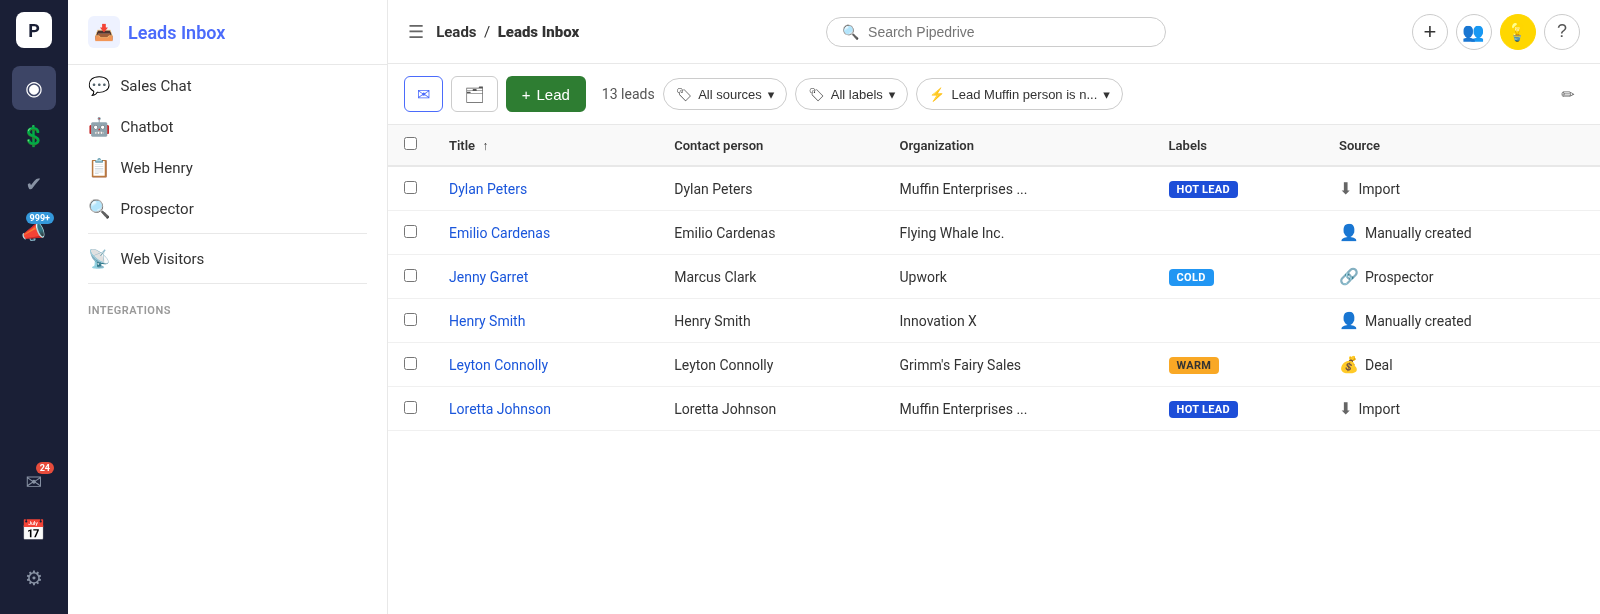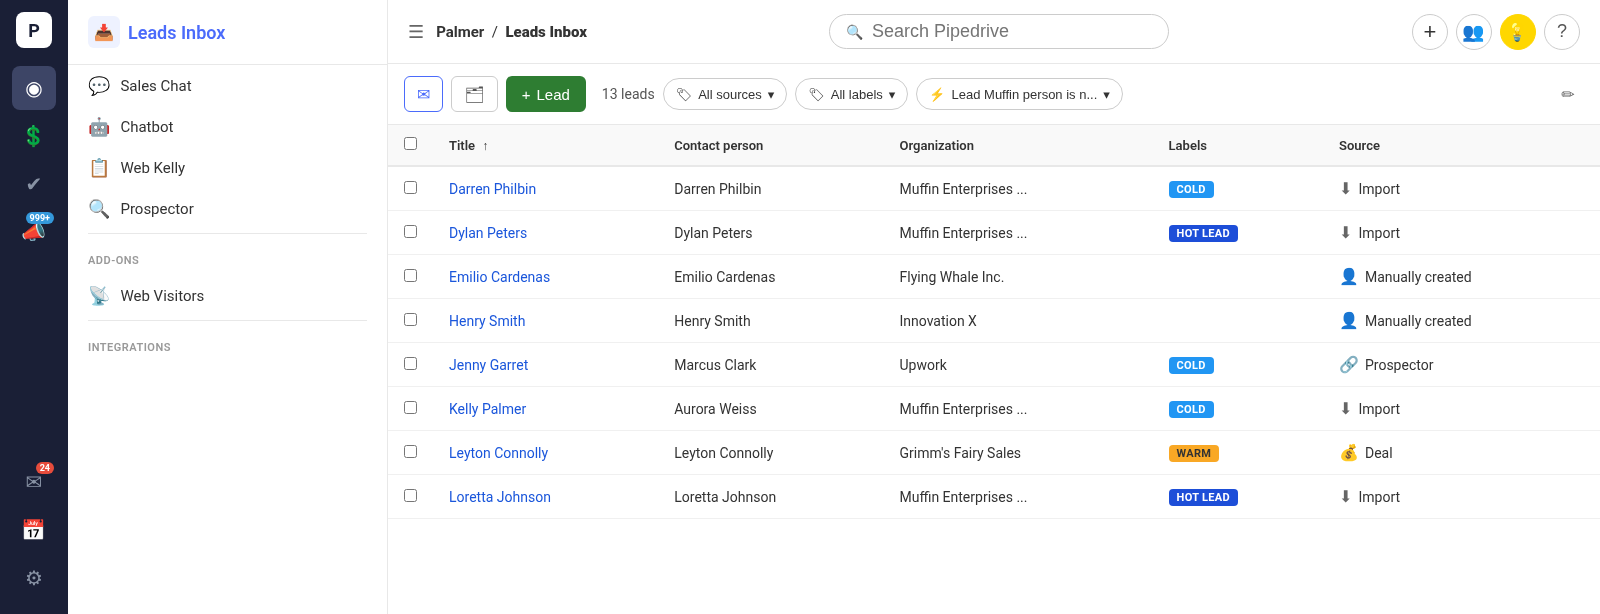--- a/index.html
+++ b/index.html
@@ -135,21 +135,21 @@
       border: 1px solid #ccc;
       border-radius: 20px;
       padding: 6px 16px;
       gap: 8px;
       width: 340px;
       background: white;
     }
     .search-box input {
       border: none;
       outline: none;
-      font-size: 18px;
+      font-size: 14px;
       color: #6d28d9;
       background: transparent;
       width: 100%;
     }
     .topbar-actions {
       display: flex;
       align-items: center;
       gap: 8px;
     }
     .topbar-btn {
@@ -340,47 +340,46 @@
   <div class="sidebar-item">
     <span class="sidebar-item-icon">💬</span>
     <span>Sales Chat</span>
   </div>
   <div class="sidebar-item">
     <span class="sidebar-item-icon">🤖</span>
     <span>Chatbot</span>
   </div>
   <div class="sidebar-item">
     <span class="sidebar-item-icon">📋</span>
-    <span>Web Kelly</span>
+    <span>Web Henry</span>
   </div>
   <div class="sidebar-item">
     <span class="sidebar-item-icon">🔍</span>
     <span>Prospector</span>
   </div>
 
   <div class="sidebar-divider"></div>
 
-  <div class="sidebar-section-label">ADD-ONS</div>
 
   <div class="sidebar-item">
     <span class="sidebar-item-icon">📡</span>
     <span>Web Visitors</span>
   </div>
 
   <div class="sidebar-divider"></div>
 
   <div class="sidebar-section-label">INTEGRATIONS</div>
 </aside>
 
 <div class="main-area">
 
   <header class="topbar">
     <span class="topbar-menu-icon">☰</span>
     <span class="topbar-breadcrumb">
-      <span>Palmer</span>
+      <span>Leads</span>
       &nbsp;/&nbsp;
       <span><strong>Leads Inbox</strong></span>
     </span>
 
     <div class="topbar-search">
       <div class="search-box">
         <span>🔍</span>
         <input type="text" placeholder="Search Pipedrive" style="">
       </div>
     </div>
@@ -458,33 +457,20 @@
             </th>
             <th>
               <span>Labels</span>
             </th>
             <th>
               <span>Source</span>
             </th>
           </tr>
         </thead>
         <tbody id="table-body">
-        <tr>
-              <td class="checkbox-cell"><input type="checkbox" style=""></td>
-              <td style="color: rgb(26, 86, 219); cursor: pointer;">Darren Philbin</td>
-              <td>Darren Philbin</td>
-              <td>Muffin Enterprises ...</td>
-              <td><span class="label-badge label-cold">COLD</span></td>
-              <td>
-                <span class="source-cell">
-      <span class="source-icon">⬇</span>
-      <span>Import</span>
-    </span>
-              </td>
-            </tr>
             <tr>
               <td class="checkbox-cell"><input type="checkbox" style=""></td>
               <td style="color: rgb(26, 86, 219); cursor: pointer;">Dylan Peters</td>
               <td>Dylan Peters</td>
               <td>Muffin Enterprises ...</td>
               <td><span class="label-badge label-hot">HOT LEAD</span></td>
               <td>
                 <span class="source-cell">
       <span class="source-icon">⬇</span>
       <span>Import</span>
@@ -499,54 +485,41 @@
               <td></td>
               <td>
                 <span class="source-cell">
       <span class="source-icon">👤</span>
       <span>Manually created</span>
     </span>
               </td>
             </tr>
             <tr>
               <td class="checkbox-cell"><input type="checkbox" style=""></td>
+              <td style="color: rgb(26, 86, 219); cursor: pointer;">Jenny Garret</td>
+              <td>Marcus Clark</td>
+              <td>Upwork</td>
+              <td><span class="label-badge label-cold">COLD</span></td>
+              <td>
+                <span class="source-cell">
+      <span class="source-icon">🔗</span>
+      <span>Prospector</span>
+    </span>
+              </td>
+            </tr>
+            <tr>
+              <td class="checkbox-cell"><input type="checkbox" style=""></td>
               <td style="color: rgb(26, 86, 219); cursor: pointer;">Henry Smith</td>
               <td>Henry Smith</td>
               <td>Innovation X</td>
               <td></td>
               <td>
                 <span class="source-cell">
       <span class="source-icon">👤</span>
       <span>Manually created</span>
-    </span>
-              </td>
-            </tr>
-            <tr>
-              <td class="checkbox-cell"><input type="checkbox" style=""></td>
-              <td style="color: rgb(26, 86, 219); cursor: pointer;">Jenny Garret</td>
-              <td>Marcus Clark</td>
-              <td>Upwork</td>
-              <td><span class="label-badge label-cold">COLD</span></td>
-              <td>
-                <span class="source-cell">
-      <span class="source-icon">🔗</span>
-      <span>Prospector</span>
-    </span>
-              </td>
-            </tr>
-            <tr>
-              <td class="checkbox-cell"><input type="checkbox" style=""></td>
-              <td style="color: rgb(26, 86, 219); cursor: pointer;">Kelly Palmer</td>
-              <td>Aurora Weiss</td>
-              <td>Muffin Enterprises ...</td>
-              <td><span class="label-badge label-cold">COLD</span></td>
-              <td>
-                <span class="source-cell">
-      <span class="source-icon">⬇</span>
-      <span>Import</span>
     </span>
               </td>
             </tr>
             <tr>
               <td class="checkbox-cell"><input type="checkbox" style=""></td>
               <td style="color: rgb(26, 86, 219); cursor: pointer;">Leyton Connolly</td>
               <td>Leyton Connolly</td>
               <td>Grimm's Fairy Sales</td>
               <td><span class="label-badge label-warm">WARM</span></td>
               <td>

